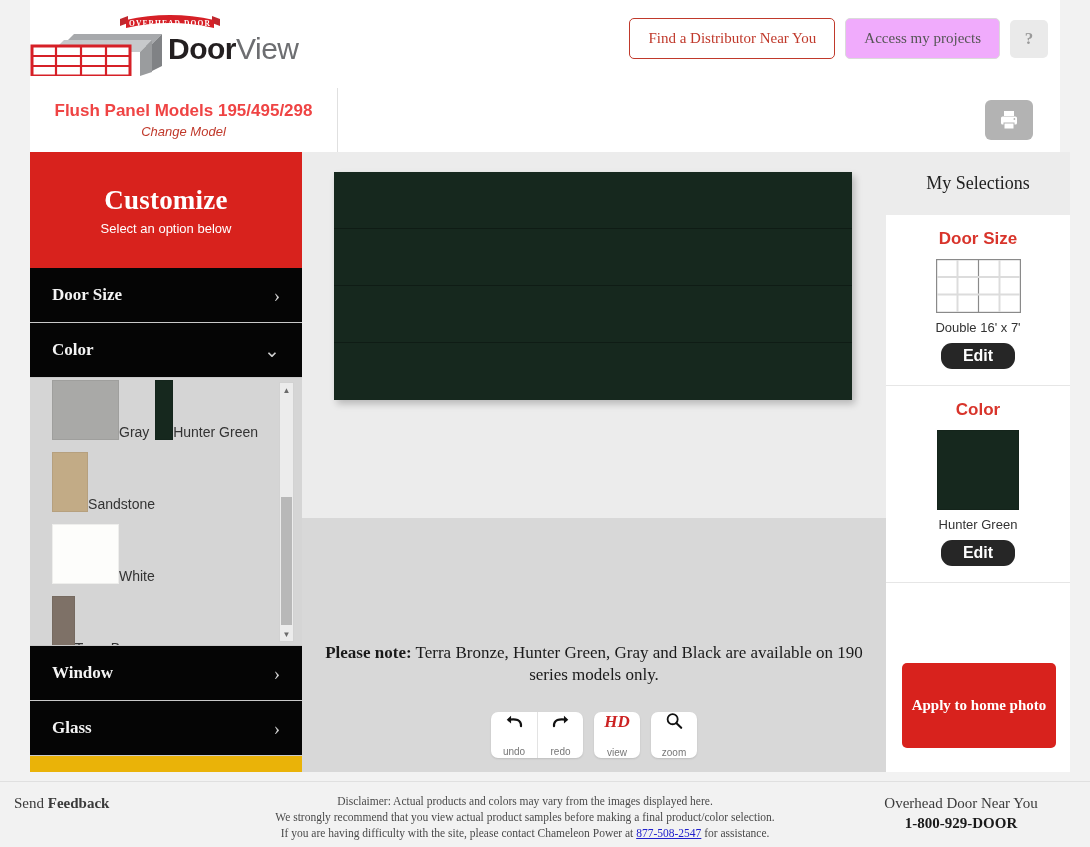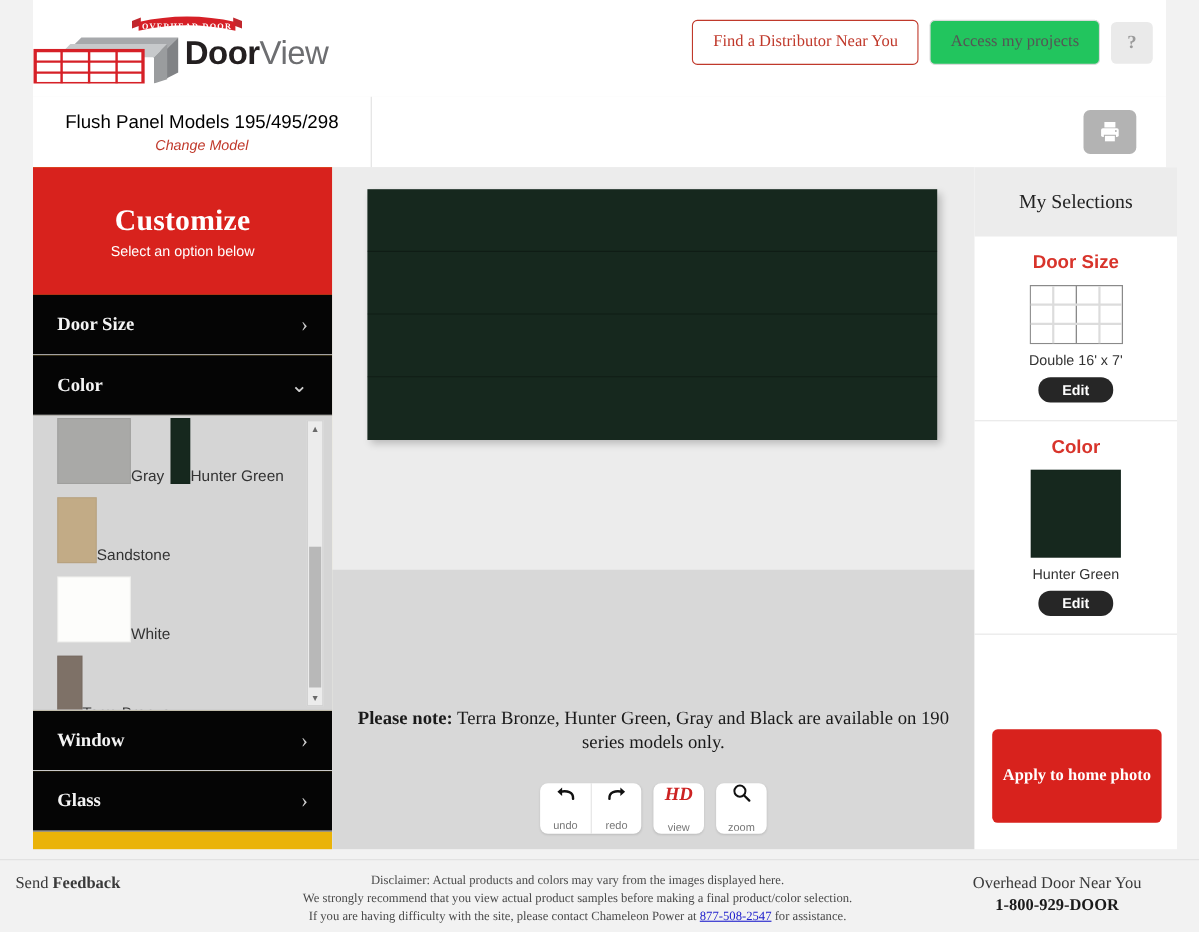--- a/index.html
+++ b/index.html
@@ -33,21 +33,21 @@
   .logo-text span { font-weight: normal; color: #6d6e71; }
 
   .hdr-btns { position: absolute; right: 12px; top: 18px; display: flex; align-items: center; gap: 10px; }
   .btn-distributor {
     border: 1px solid #c0392b; color: #c0392b; background: #fff;
     border-radius: 5px; padding: 11px 18px; font-size: 15px;
     font-family: "Liberation Serif", serif;
     cursor: pointer; white-space: nowrap;
   }
   .btn-projects {
-    border: 1px solid #dadada; color: #555; background: #22c55e;
+    border: 1px solid #dadada; color: #555; background: #f0abfc;
     border-radius: 5px; padding: 11px 18px; font-size: 15px;
     font-family: "Liberation Serif", serif;
     cursor: pointer; white-space: nowrap;
   }
   .btn-help {
     width: 38px; height: 38px; border: none; background: #eaeaea;
     border-radius: 5px; color: #9a9a9a; font-size: 17px; font-weight: bold;
     cursor: pointer; display: flex; align-items: center; justify-content: center;
     font-family: "Liberation Serif", serif;
   }
@@ -64,21 +64,21 @@
   .tab-collection { width: 272px; }
   .tab-model { width: 308px; }
   .tab-rest { flex: 1; border-right: none; position: relative; }
   .tab-collection::after {
     content: ""; position: absolute; left: 0; right: 0; bottom: 0; height: 2px; background: #c0392b;
   }
   .tab-title-muted {
     font-size: 15px; color: #8e8e8e; font-family: "Liberation Sans", sans-serif;
   }
   .tab-title-active {
-    font-size: 17px; color: #000000; font-weight: normal; font-family: "Liberation Sans", sans-serif;
+    font-size: 17px; color: #ef4444; font-weight: bold; font-family: "Liberation Sans", sans-serif;
   }
   .tab-sub {
     font-size: 13px; color: #c0392b; font-style: italic; margin-top: 3px;
     font-family: "Liberation Sans", sans-serif;
   }
   .print-btn {
     position: absolute; right: 27px; top: 12px; width: 48px; height: 40px;
     background: #b3b3b3; border-radius: 6px; border: none; cursor: pointer;
     display: flex; align-items: center; justify-content: center;
   }
@@ -194,21 +194,21 @@
   }
   .sel-title {
     font-size: 17px; font-weight: bold; color: #d8342b;
     font-family: "Liberation Sans", sans-serif; margin-bottom: 10px;
   }
   .sel-caption {
     font-size: 13px; color: #333; margin-top: 7px; font-family: "Liberation Sans", sans-serif;
   }
   .edit-btn {
     margin-top: 8px; background: #262626; color: #fff; border: none;
-    border-radius: 11px; padding: 4px 22px; font-size: 13px; font-weight: bold;
+    border-radius: 11px; padding: 4px 22px; font-size: 16px; font-weight: bold;
     cursor: pointer; font-family: "Liberation Sans", sans-serif;
   }
   .color-chip { width: 82px; height: 80px; border: 1px solid rgba(0,0,0,0.08); }
   .apply-btn {
     position: absolute; left: 16px; bottom: 24px; width: 154px; height: 85px;
     background: #d8221d; color: #fff; border: none; border-radius: 5px;
     font-family: "Liberation Serif", serif; font-size: 15px; font-weight: bold;
     cursor: pointer;
   }
 

